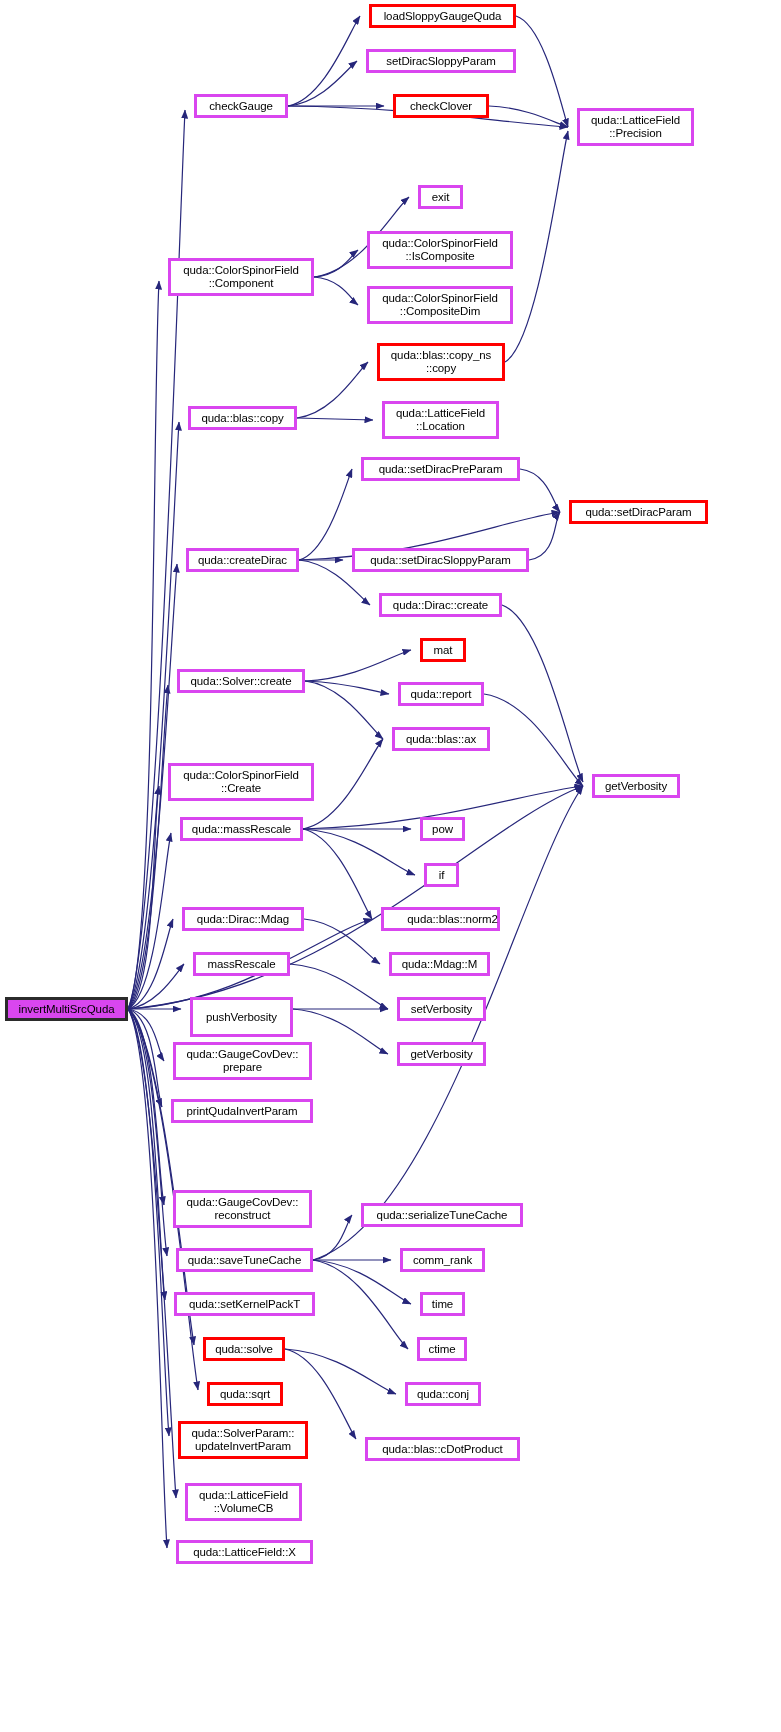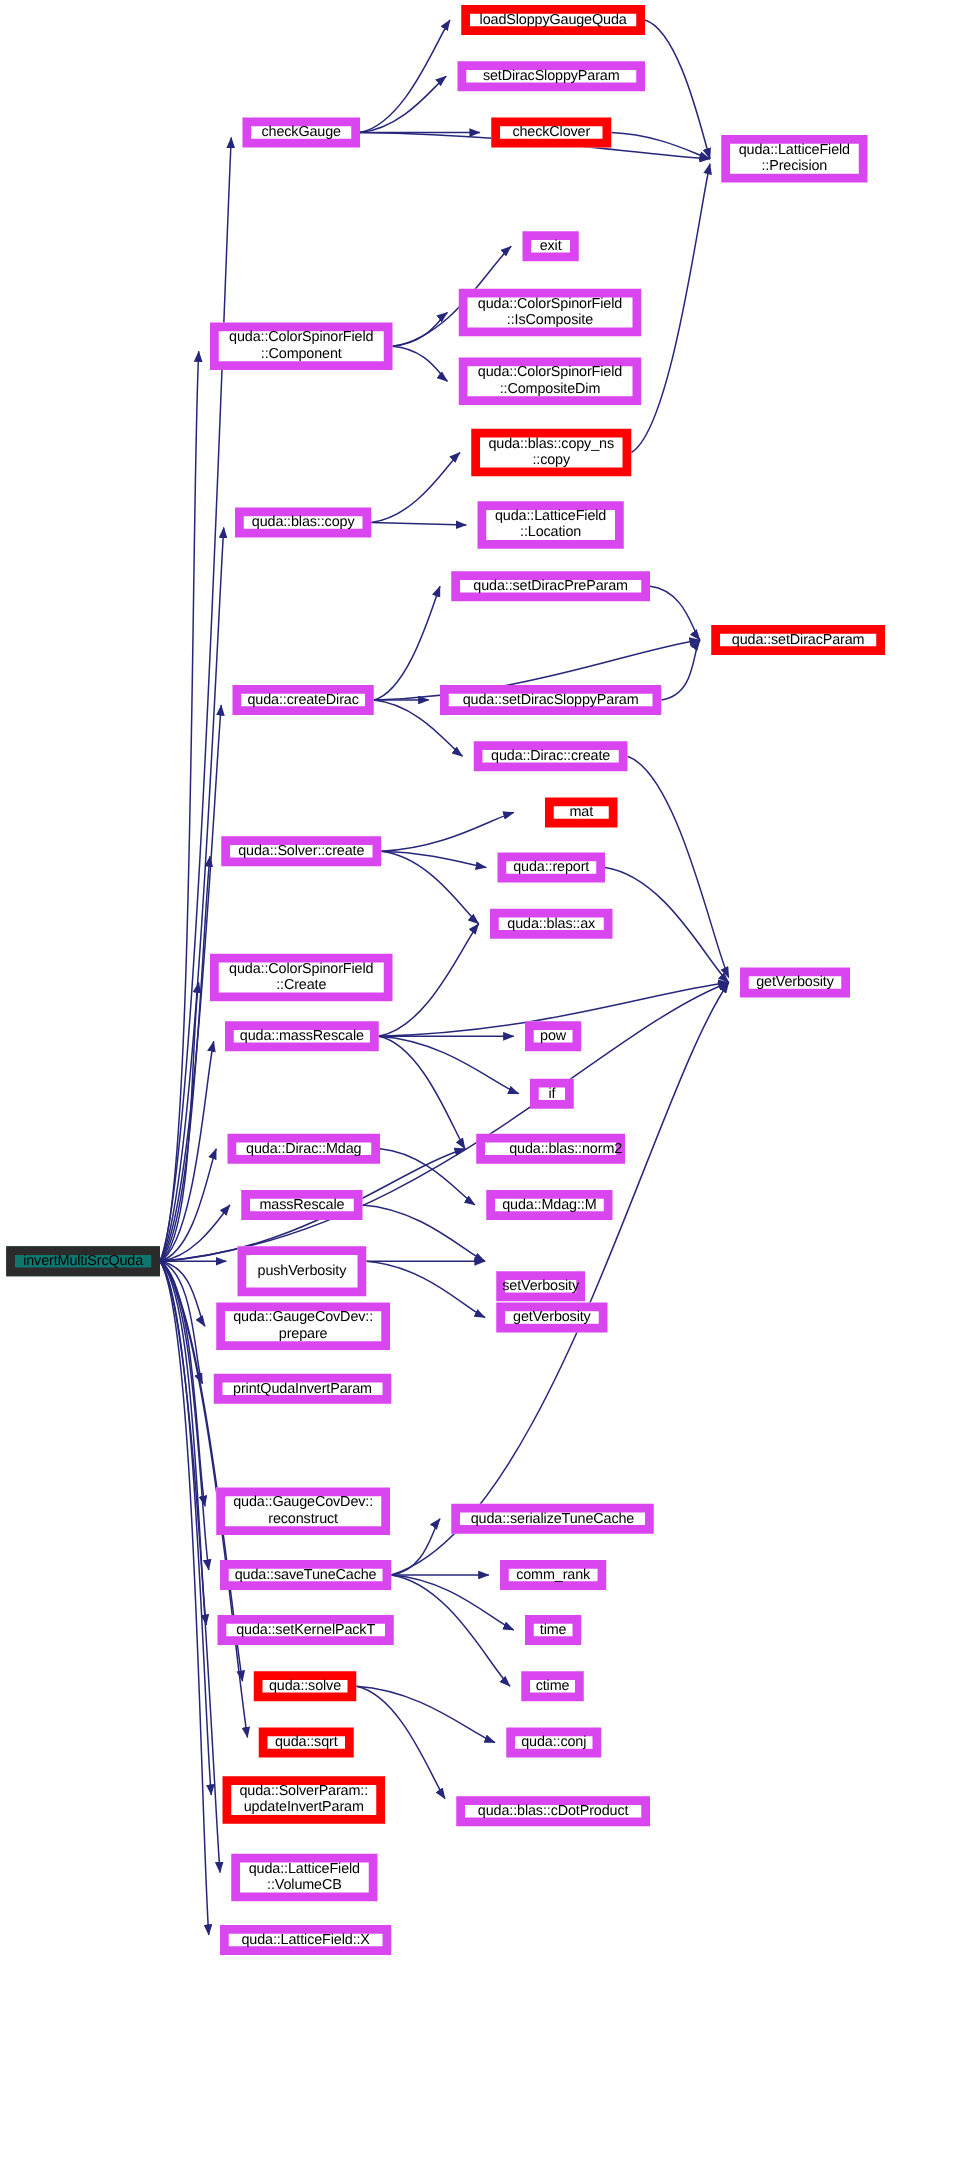--- a/index.html
+++ b/index.html
@@ -24,34 +24,34 @@
     pointer-events: none;
   }
   .node {
     position: absolute;
     box-sizing: border-box;
     display: flex;
     align-items: center;
     justify-content: center;
     text-align: center;
     background: #ffffff;
-    border: 7px solid #d946ef;
+    border: 3px solid #d946ef;
     color: #000000;
     font-size: 11.5px;
     line-height: 1.12;
     letter-spacing: -0.1px;
     white-space: pre-line;
     padding: 0 3px;
     z-index: 5;
   }
   .node.red {
     border-color: #ff0000;
   }
   .node.root {
-    background: #0f766e;
+    background: #d946ef;
     border-color: #2b2b2b;
   }
 </style>
 </head>
 <body>
 
 <div id="canvas">
   <svg id="edges" viewBox="0 0 781 1732" xmlns="http://www.w3.org/2000/svg">
     <defs>
       <marker id="arrow" markerWidth="9" markerHeight="7" refX="8.5" refY="3.5" orient="auto" markerUnits="userSpaceOnUse">
@@ -139,37 +139,37 @@
       <div class="node red" style="left: 377px; top: 343px; width: 128px; height: 38px;">quda::blas::copy_ns
 ::copy</div>
       <div class="node" style="left: 188px; top: 406px; width: 109px; height: 24px;">quda::blas::copy</div>
       <div class="node" style="left: 382px; top: 401px; width: 117px; height: 38px;">quda::LatticeField
 ::Location</div>
       <div class="node" style="left: 361px; top: 457px; width: 159px; height: 24px;">quda::setDiracPreParam</div>
       <div class="node red" style="left: 569px; top: 500px; width: 139px; height: 24px;">quda::setDiracParam</div>
       <div class="node" style="left: 186px; top: 548px; width: 113px; height: 24px;">quda::createDirac</div>
       <div class="node" style="left: 352px; top: 548px; width: 177px; height: 24px;">quda::setDiracSloppyParam</div>
       <div class="node" style="left: 379px; top: 593px; width: 123px; height: 24px;">quda::Dirac::create</div>
-      <div class="node red" style="left: 436px; top: 638px; width: 58px; height: 24px;">mat</div>
+      <div class="node red" style="left: 420px; top: 638px; width: 46px; height: 24px;">mat</div>
       <div class="node" style="left: 177px; top: 669px; width: 128px; height: 24px;">quda::Solver::create</div>
       <div class="node" style="left: 398px; top: 682px; width: 86px; height: 24px;">quda::report</div>
       <div class="node" style="left: 392px; top: 727px; width: 98px; height: 24px;">quda::blas::ax</div>
       <div class="node" style="left: 168px; top: 763px; width: 146px; height: 38px;">quda::ColorSpinorField
 ::Create</div>
       <div class="node" style="left: 592px; top: 774px; width: 88px; height: 24px;">getVerbosity</div>
       <div class="node" style="left: 180px; top: 817px; width: 123px; height: 24px;">quda::massRescale</div>
       <div class="node" style="left: 420px; top: 817px; width: 45px; height: 24px;">pow</div>
       <div class="node" style="left: 424px; top: 863px; width: 35px; height: 24px;">if</div>
       <div class="node" style="left: 182px; top: 907px; width: 122px; height: 24px;">quda::Dirac::Mdag</div>
       <div class="node" style="left: 381px; top: 907px; width: 119px; height: 24px; padding-left: 27px;">quda::blas::norm2</div>
       <div class="node" style="left: 389px; top: 952px; width: 101px; height: 24px;">quda::Mdag::M</div>
       <div class="node" style="left: 193px; top: 952px; width: 97px; height: 24px;">massRescale</div>
       <div class="node root" style="left: 5px; top: 997px; width: 123px; height: 24px;">invertMultiSrcQuda</div>
       <div class="node" style="left: 190px; top: 997px; width: 103px; height: 40px;">pushVerbosity</div>
-      <div class="node" style="left: 397px; top: 997px; width: 71px; height: 24px; margin-top: 20px;">setVerbosity</div>
+      <div class="node" style="left: 397px; top: 997px; width: 89px; height: 24px;">setVerbosity</div>
       <div class="node" style="left: 173px; top: 1042px; width: 139px; height: 38px;">quda::GaugeCovDev::
 prepare</div>
       <div class="node" style="left: 397px; top: 1042px; width: 89px; height: 24px;">getVerbosity</div>
       <div class="node" style="left: 171px; top: 1099px; width: 142px; height: 24px;">printQudaInvertParam</div>
       <div class="node" style="left: 361px; top: 1203px; width: 162px; height: 24px;">quda::serializeTuneCache</div>
       <div class="node" style="left: 173px; top: 1190px; width: 139px; height: 38px;">quda::GaugeCovDev::
 reconstruct</div>
       <div class="node" style="left: 176px; top: 1248px; width: 137px; height: 24px;">quda::saveTuneCache</div>
       <div class="node" style="left: 400px; top: 1248px; width: 85px; height: 24px;">comm_rank</div>
       <div class="node" style="left: 174px; top: 1292px; width: 141px; height: 24px;">quda::setKernelPackT</div>

